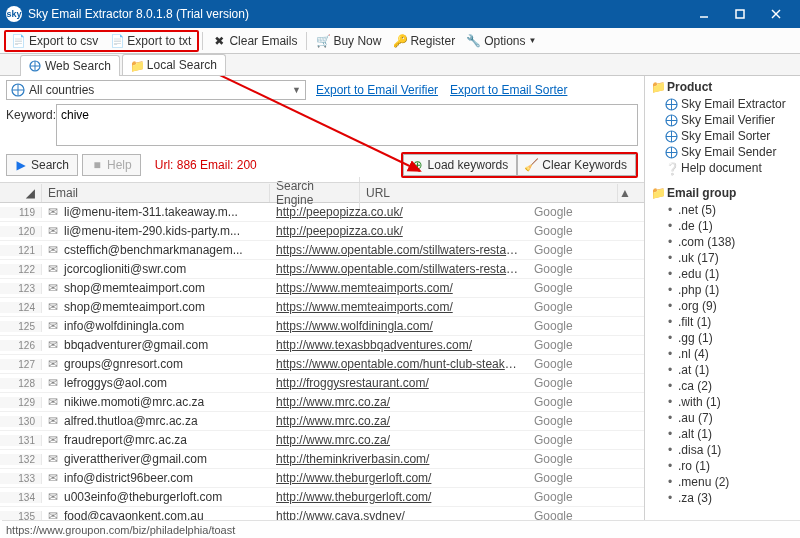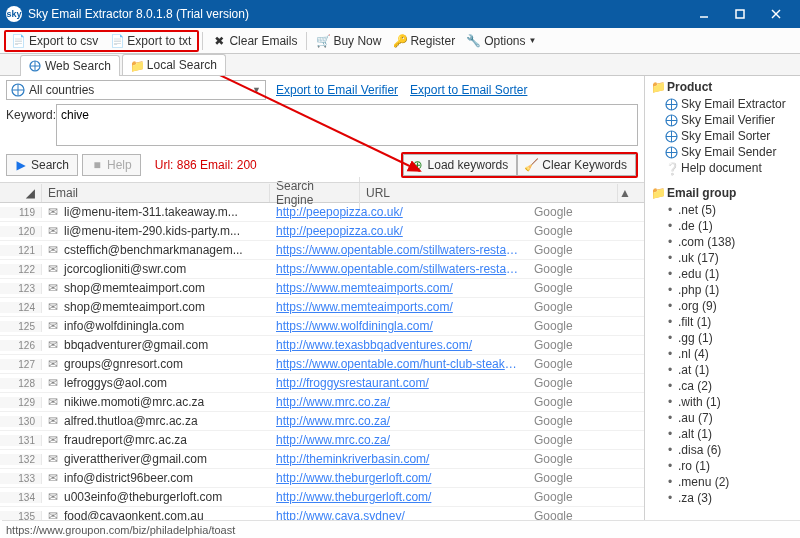--- a/index.html
+++ b/index.html
@@ -13,21 +13,21 @@
 .toolbar .tb-btn { display: flex; align-items: center; padding: 2px 6px; cursor: pointer; white-space: nowrap; }
 .toolbar .tb-btn .ic { width: 14px; height: 14px; margin-right: 3px; display: inline-flex; align-items: center; justify-content: center; }
 .toolbar .sep { width: 1px; height: 18px; background: #d0d0d0; margin: 0 3px; }
 .hilite-red { border: 2px solid #e00000; border-radius: 2px; }
 .tabstrip { height: 22px; display: flex; align-items: flex-end; padding: 0 20px; border-bottom: 1px solid #c9c9c9; background: #f5f5f5; }
 .tabstrip .tab { padding: 3px 8px; border: 1px solid #c9c9c9; border-bottom: none; background: #fff; margin-right: 2px; border-radius: 3px 3px 0 0; display: flex; align-items: center; cursor: pointer; }
 .tabstrip .tab.active { background: #fff; position: relative; top: 1px; }
 .tabstrip .tab .ic { width: 12px; height: 12px; margin-right: 4px; }
 .search-area { padding: 4px 6px; border-bottom: 1px solid #d8d8d8; position: relative; }
 .search-row1 { display: flex; align-items: center; margin-bottom: 4px; }
-.search-row1 .country-sel { width: 260px; height: 20px; border: 1px solid #b5b5b5; background: #fff; display: flex; align-items: center; padding: 0 4px; cursor: pointer; margin-right: 10px; }
+.search-row1 .country-sel { width: 300px; height: 20px; border: 1px solid #b5b5b5; background: #fff; display: flex; align-items: center; padding: 0 4px; cursor: pointer; margin-right: 10px; }
 .search-row1 .country-sel .globe { width: 14px; height: 14px; margin-right: 4px; }
 .search-row1 .country-sel .dd { margin-left: auto; font-size: 9px; color: #666; }
 .search-row1 .verifier-link, .search-row1 .sorter-link { color: #0065c0; text-decoration: underline; cursor: pointer; margin-right: 12px; }
 .keyword-row { display: flex; }
 .keyword-row .kw-label { width: 50px; padding-top: 4px; }
 .keyword-row .kw-input { flex: 1; height: 42px; border: 1px solid #b5b5b5; padding: 3px 4px; font-family: inherit; font-size: 12px; resize: none; }
 .action-row { display: flex; align-items: center; margin-top: 6px; gap: 4px; }
 .btn { border: 1px solid #b5b5b5; background: #f7f7f7; padding: 3px 8px; cursor: pointer; display: flex; align-items: center; white-space: nowrap; }
 .btn .ic { width: 12px; height: 12px; margin-right: 4px; display: inline-flex; align-items: center; justify-content: center; }
 .btn.disabled { color: #aaa; }
@@ -40,21 +40,21 @@
 .grid-header .col { padding: 2px 6px; border-right: 1px solid #e0e0e0; }
 .col-n { width: 42px; text-align: right; padding-right: 6px; }
 .col-email { width: 228px; }
 .col-url { width: 258px; }
 .col-se { width: 90px; }
 .grid-body { flex: 1; overflow-y: scroll; overflow-x: hidden; }
 .grid-row { display: flex; height: 19px; align-items: center; border-bottom: 1px solid #f0f0f0; }
 .grid-row .cell { padding: 0 6px; overflow: hidden; text-overflow: ellipsis; white-space: nowrap; }
 .grid-row .col-n { background: #f7f7f7; color: #888; font-size: 10px; border-right: 1px solid #e8e8e8; }
 .grid-row .col-email .env { display: inline-block; width: 14px; margin-right: 2px; color: #888; }
-.grid-row .col-url { color: #3b82f6; text-decoration: underline; cursor: pointer; }
+.grid-row .col-url { color: #404040; text-decoration: underline; cursor: pointer; }
 .grid-row .col-se { color: #888; }
 .sidebar { width: 155px; padding: 4px 6px; overflow-y: auto; font-size: 12px; }
 .side-section { margin-bottom: 10px; }
 .side-hdr { display: flex; align-items: center; font-weight: bold; color: #333; margin-bottom: 2px; }
 .side-hdr .fold { width: 14px; height: 14px; margin-right: 2px; }
 .side-item { display: flex; align-items: center; padding: 1px 0 1px 14px; cursor: pointer; white-space: nowrap; }
 .side-item .glb { width: 13px; height: 13px; margin-right: 3px; }
 .side-item .dot { width: 10px; text-align: center; margin-right: 3px; color: #666; }
 .status { position: absolute; left: 2px; bottom: 0; height: 18px; line-height: 18px; font-size: 11px; color: #555; background: #fefefe; width: 100%; border-top: 1px solid #e0e0e0; padding-left: 4px; }
 
@@ -413,21 +413,21 @@
           <div class="side-item">
             <span class="dot">•</span>
             <span>.au (7)</span>
           </div>
           <div class="side-item">
             <span class="dot">•</span>
             <span>.alt (1)</span>
           </div>
           <div class="side-item">
             <span class="dot">•</span>
-            <span>.disa (6)</span>
+            <span>.disa (1)</span>
           </div>
           <div class="side-item">
             <span class="dot">•</span>
             <span>.ro (1)</span>
           </div>
           <div class="side-item">
             <span class="dot">•</span>
             <span>.menu (2)</span>
           </div>
           <div class="side-item">

